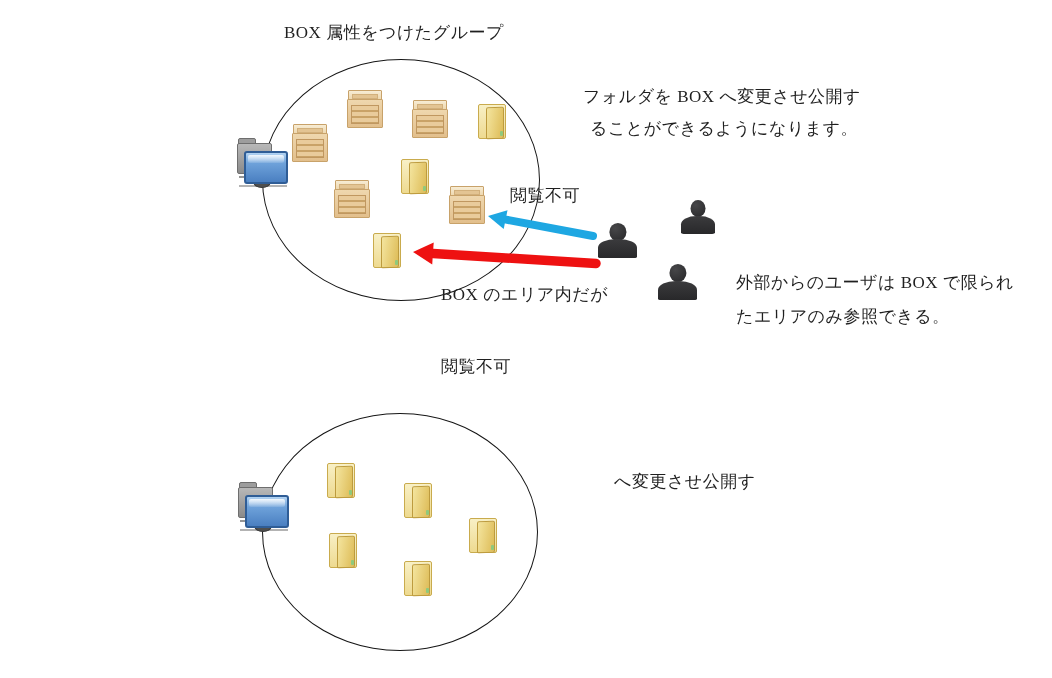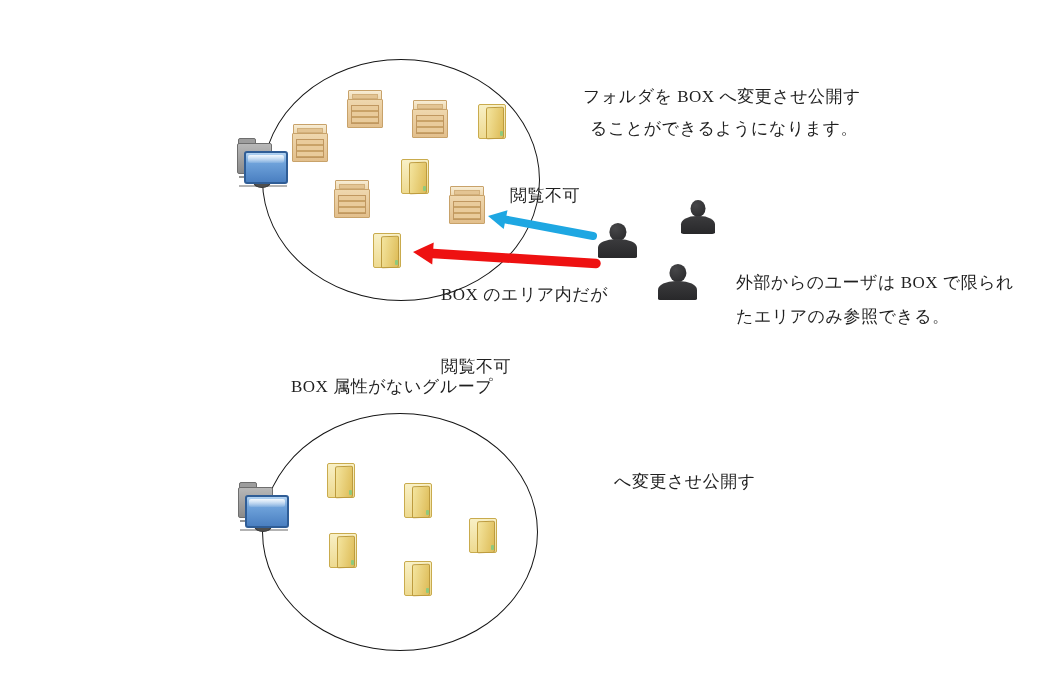--- a/index.html
+++ b/index.html
@@ -36,20 +36,21 @@
   .netpc .base{position:absolute;left:4px;right:2px;bottom:3px;height:7px;border-top:2px solid #969696;border-bottom:2px solid #b3b3b3;}
   .netpc .knob{position:absolute;left:50%;bottom:2px;transform:translateX(-50%);width:15px;height:8px;background:#4f4f4f;border:1px solid #3a3a3a;border-radius:50%;}
   .netpc .bluf{position:absolute;left:9px;top:13px;width:40px;height:29px;background:linear-gradient(180deg,#b2d3f2 0%,#6ea2da 35%,#4a7fc1 100%);border:2px solid #2f5d96;border-radius:3px;}
   .netpc .bluf::before{content:"";position:absolute;left:2px;top:2px;right:2px;height:8px;background:linear-gradient(180deg,rgba(255,255,255,.85),rgba(255,255,255,.1));border-radius:2px;}
 </style>
 </head>
 <body>
 
 <div class="canvas">
 
+  <div class="txt" style="left:284px;top:22px;">BOX 属性をつけたグループ</div>
 
   <div class="ellipse" style="left:262px;top:59px;width:276px;height:240px;"></div>
 
   <div class="netpc" style="left:235px;top:138px;">
     <div class="gtab"></div>
     <div class="gfold"></div>
     <div class="base"></div>
     <div class="knob"></div>
     <div class="bluf"></div>
   </div>
@@ -124,21 +125,20 @@
   <div class="txt" style="left:583px;top:118px;margin-left:7px;">ることができるようになります。</div>
 
   <div class="txt" style="left:510px;top:185px;">閲覧不可</div>
 
   <div class="txt" style="left:441px;top:284px;">BOX のエリア内だが</div>
   <div class="txt" style="left:441px;top:316px;margin-top:40px;">閲覧不可</div>
 
   <div class="txt" style="left:736px;top:272px;">外部からのユーザは BOX で限られ</div>
   <div class="txt" style="left:736px;top:306px;text-align:center;">たエリアのみ参照できる。</div>
 
-  <div class="txt" style="left:291px;top:376px;">BOX 属性がないグループ</div>
 
   <div class="ellipse" style="left:262px;top:413px;width:274px;height:236px;"></div>
 
   <div class="netpc" style="left:236px;top:482px;">
     <div class="gtab"></div>
     <div class="gfold"></div>
     <div class="base"></div>
     <div class="knob"></div>
     <div class="bluf"></div>
   </div>

